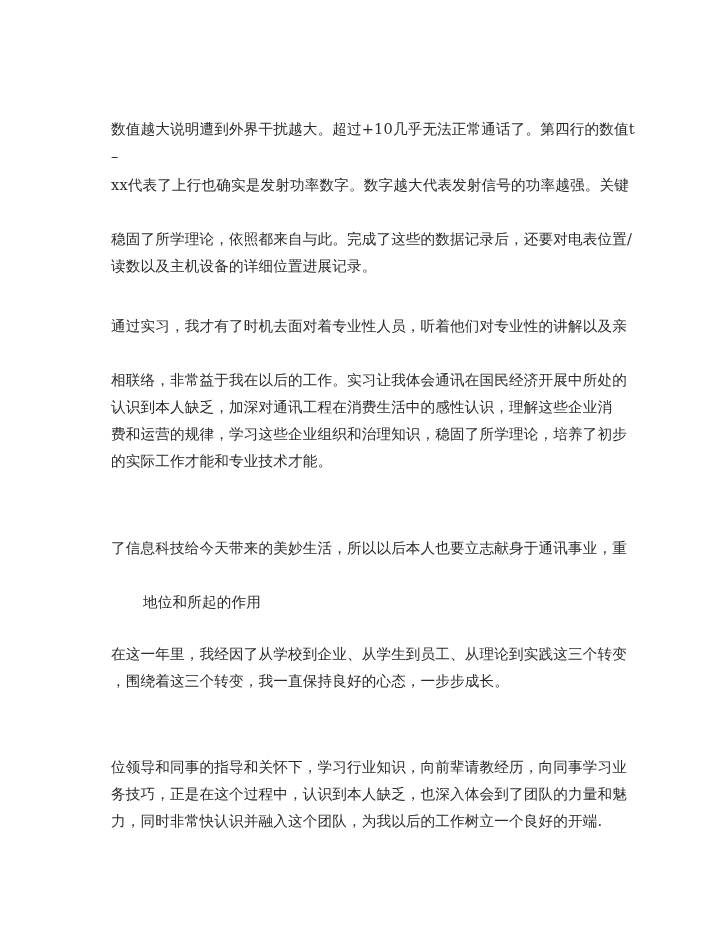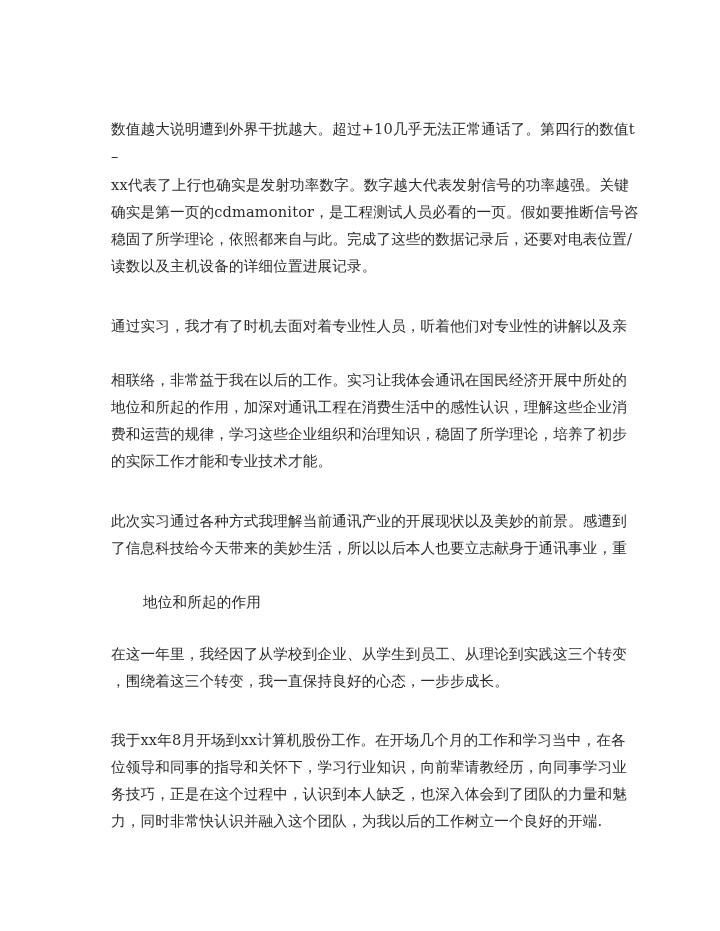--- a/index.html
+++ b/index.html
@@ -35,35 +35,32 @@
     .line.indent { left: 143px; }
   </style>
 </head>
 <body>
 
 <div class="page">
 
   <div class="line" style="top:120px">数值越大说明遭到外界干扰越大。超过+10几乎无法正常通话了。第四行的数值t</div>
   <div class="line" style="top:147px">–</div>
   <div class="line" style="top:176px">xx代表了上行也确实是发射功率数字。数字越大代表发射信号的功率越强。关键</div>
-  <div class="line" style="top:203px">确实是第一页的cdmamonitor，是工程测试人员必看的一页。假如要推断信号咨</div>
   <div class="line" style="top:230px">稳固了所学理论，依照都来自与此。完成了这些的数据记录后，还要对电表位置/</div>
   <div class="line" style="top:257px">读数以及主机设备的详细位置进展记录。</div>
 
   <div class="line" style="top:317px">通过实习，我才有了时机去面对着专业性人员，听着他们对专业性的讲解以及亲</div>
   <div class="line" style="top:371px">相联络，非常益于我在以后的工作。实习让我体会通讯在国民经济开展中所处的</div>
-  <div class="line" style="top:398px">地位和所起的作用，加深对通讯工程在消费生活中的感性认识，理解这些企业消</div>
+  <div class="line" style="top:398px">认识到本人缺乏，加深对通讯工程在消费生活中的感性认识，理解这些企业消</div>
   <div class="line" style="top:425px">费和运营的规律，学习这些企业组织和治理知识，稳固了所学理论，培养了初步</div>
   <div class="line" style="top:452px">的实际工作才能和专业技术才能。</div>
 
-  <div class="line" style="top:512px">此次实习通过各种方式我理解当前通讯产业的开展现状以及美妙的前景。感遭到</div>
   <div class="line" style="top:539px">了信息科技给今天带来的美妙生活，所以以后本人也要立志献身于通讯事业，重</div>
 
   <div class="line indent" style="top:593px">地位和所起的作用</div>
 
   <div class="line" style="top:645px">在这一年里，我经因了从学校到企业、从学生到员工、从理论到实践这三个转变</div>
   <div class="line" style="top:672px">，围绕着这三个转变，我一直保持良好的心态，一步步成长。</div>
 
-  <div class="line" style="top:731px">我于xx年8月开场到xx计算机股份工作。在开场几个月的工作和学习当中，在各</div>
   <div class="line" style="top:758px">位领导和同事的指导和关怀下，学习行业知识，向前辈请教经历，向同事学习业</div>
   <div class="line" style="top:785px">务技巧，正是在这个过程中，认识到本人缺乏，也深入体会到了团队的力量和魅</div>
   <div class="line" style="top:812px">力，同时非常快认识并融入这个团队，为我以后的工作树立一个良好的开端.</div>
 </div>
 
 </body></html>

